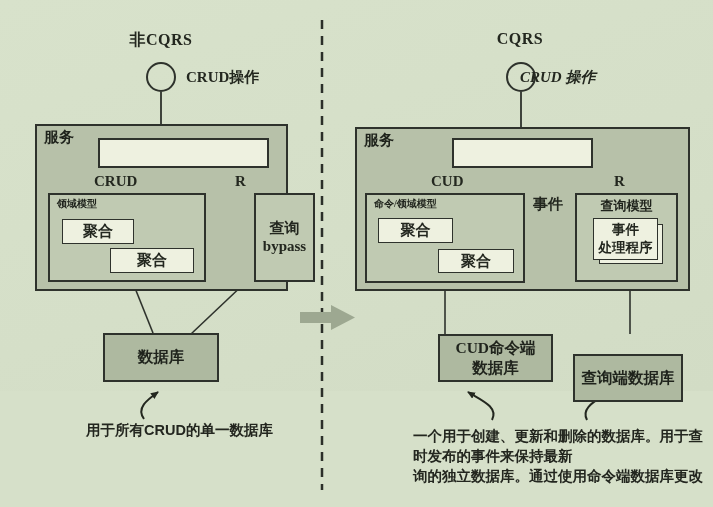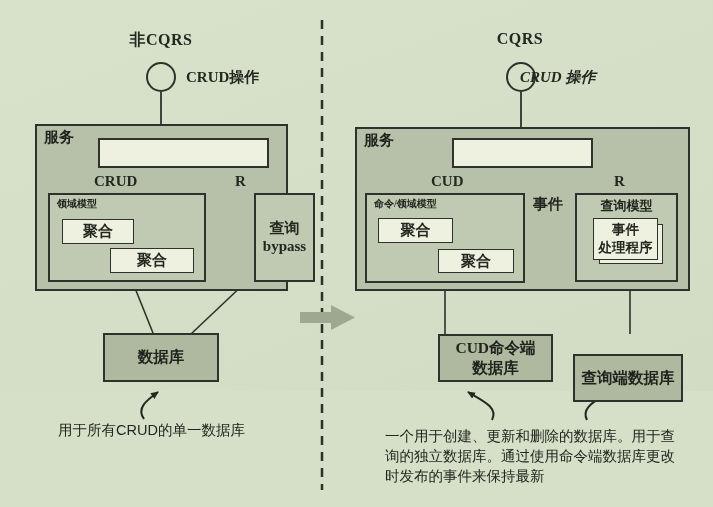--- a/index.html
+++ b/index.html
@@ -70,22 +70,22 @@
   .db-box {
     background: #aeb9a0;
     border: 2px solid #2e322c;
     display: flex; flex-direction: column;
     align-items: center; justify-content: center;
     font-size: 15.5px; font-weight: 700; color: #1f231c;
     line-height: 1.3; text-align: center;
   }
   .caption {
     font-family: "Liberation Sans", sans-serif;
-    font-size: 14.5px; font-weight: 400; color: #23261f;
-    line-height: 20px; white-space: nowrap;
+    font-size: 14.5px; font-weight: 700; color: #23261f;
+    line-height: 20px; white-space: nowrap; margin-left: 28px;
   }
   .qb-line { font-size: 15px; font-weight: 600; color: #23271f; line-height: 1.15; }
   .handler-sheet-back {
     background: #eef1e0;
     border: 1.5px solid #2e322c;
   }
   .handler-sheet-front {
     background: #eef1e0;
     border: 1.5px solid #2e322c;
     display: flex; flex-direction: column;
@@ -197,17 +197,17 @@
   <div class="abs db-box" style="left:408px; top:334px; width:115px; height:48px;margin-left:30px;">
     <span>CUD命令端</span>
     <span>数据库</span>
   </div>
   <div class="abs db-box" style="left:573px; top:354px; width:110px; height:48px;">
     <span>查询端数据库</span>
   </div>
 
   <div class="abs caption" style="left:385px; top:426px;">
     <div>一个用于创建、更新和删除的数据库。用于查</div>
+    <div>时发布的事件来保持最新</div>
     <div>询的独立数据库。通过使用命令端数据库更改</div>
-    <div>时发布的事件来保持最新</div>
   </div>
 
 </div>
 
 </body></html>

